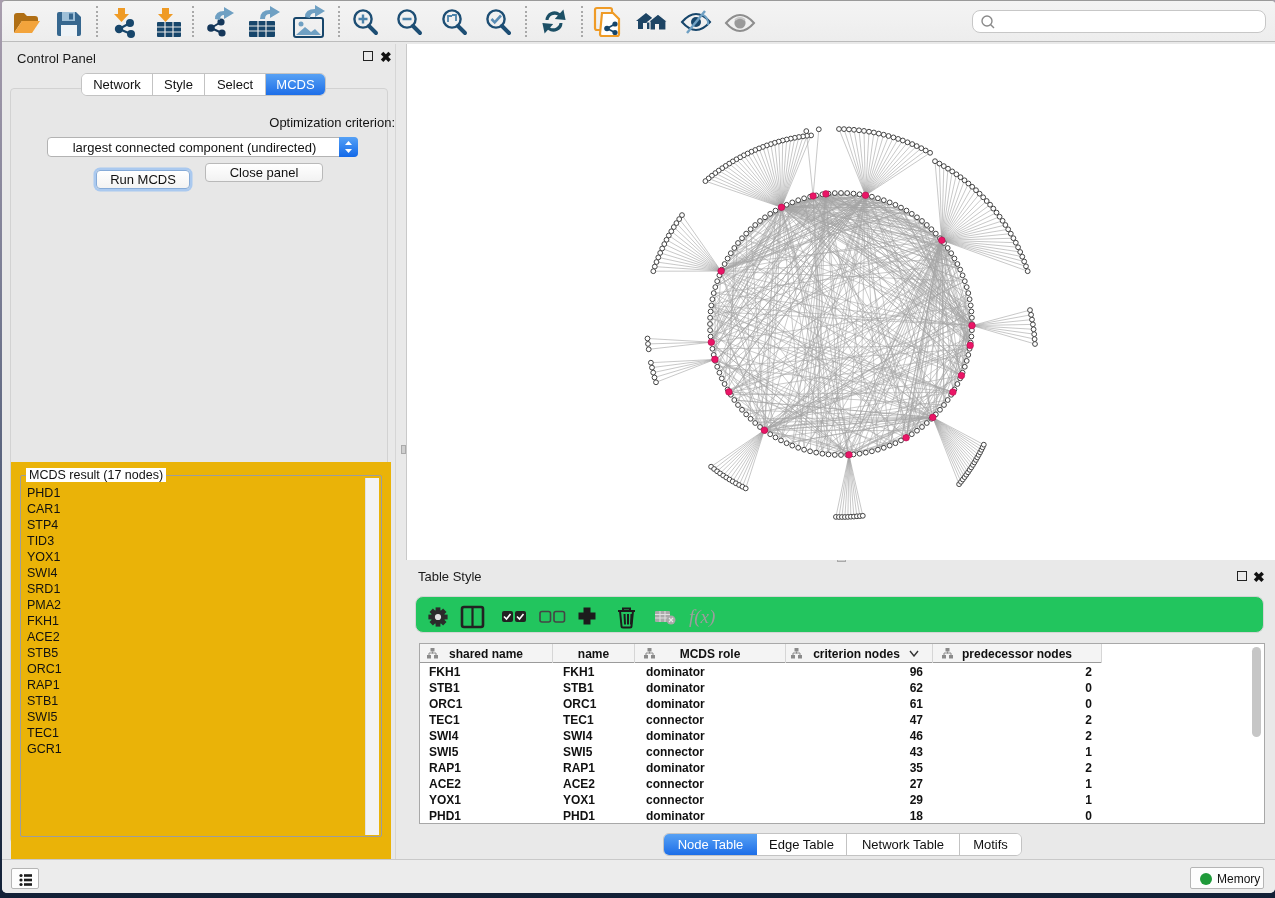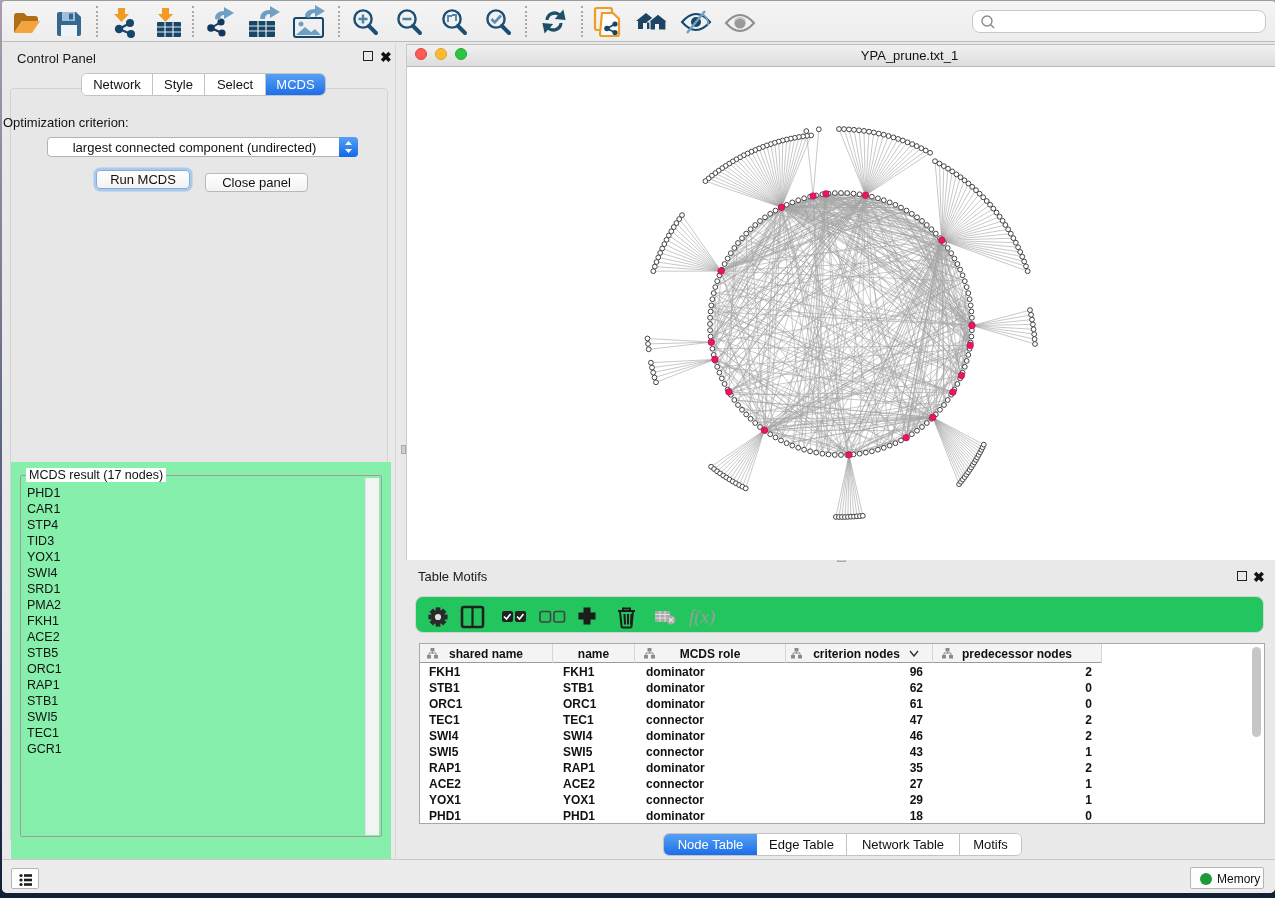--- a/index.html
+++ b/index.html
@@ -25,21 +25,21 @@
 
 .tabgrp { position:absolute; display:flex; height:23px; border:1px solid #c3c3c3;
   border-radius:6px; background:#fff; overflow:hidden; }
 .tabgrp .tab { height:100%; display:flex; align-items:center; justify-content:center;
   font-size:13px; color:#111; border-right:1px solid #c3c3c3; background:#fff; }
 .tabgrp .tab:last-child { border-right:none; }
 .tabgrp .tab.on { background:linear-gradient(#57a1f4,#1d6ee8); color:#fff; border-right:none; }
 
 .btn { position:absolute; background:linear-gradient(#ffffff,#f2f2f2); border:1px solid #b9b9b9;
   border-radius:4px; font-size:13px; color:#111; display:flex; align-items:center; justify-content:center; }
-#resultpanel { position:absolute; left:8px; top:418px; width:380px; height:420px; background:#86efac; border-radius:0 0 3px 3px; }
+#resultpanel { position:absolute; left:8px; top:418px; width:380px; height:420px; background:#eab308; border-radius:0 0 3px 3px; }
 #groupbox { position:absolute; left:9px; top:13px; width:362px; height:362px;
   border:1px solid #9d9d9d; border-radius:2px; }
 #grouplabel { position:absolute; left:5px; top:-8px; background:#fff; padding:0 3px;
   font-size:12.5px; color:#111; }
 #mcdslist { position:absolute; left:2px; top:9px; width:344px; height:349px;
   font-size:12.5px; color:#111; line-height:16px; padding-left:4px;}
 #mcdsscroll { position:absolute; right:2px; top:2px; width:14px; height:357px; background:#f3f3f3; border-left:1px solid #e2e2e2; }
 
 #net { position:absolute; left:404px; top:43px; width:870px; height:516px; background:#fff; border-left:1px solid #c9c9c9; border-bottom:1px solid #c4c4c4; }
 #nettitle { position:absolute; left:0; top:0; width:100%; height:23px;
@@ -196,51 +196,45 @@
   <div class="title" style="position:absolute;left:14px;top:7px">Control Panel</div>
   <div class="sqbtn" style="left:360px;top:7px"></div>
   <div class="xbtn" style="left:377px;top:8px">✖</div>
   <div id="cpcontent"></div>
   <div class="tabgrp" style="left:78px;top:29px">
     <div class="tab" style="width:71px">Network</div>
     <div class="tab" style="width:52px">Style</div>
     <div class="tab" style="width:61px">Select</div>
     <div class="tab on" style="width:59px">MCDS</div>
   </div>
-  <div style="position:absolute;left:0;top:71px;width:392px;text-align:left;font-size:13px;color:#111">Optimization criterion:</div>
+  <div style="position:absolute;left:0;top:71px;width:392px;text-align:right;font-size:13px;color:#111">Optimization criterion:</div>
   <div style="position:absolute;left:44px;top:93px;width:311px;height:20px;background:#fff;border:1px solid #b3b3b3;border-radius:4px">
     <div style="position:absolute;left:0;top:2px;width:293px;text-align:center;font-size:13px;color:#111">largest connected component (undirected)</div>
     <div style="position:absolute;right:-1px;top:-1px;width:19px;height:20px;background:linear-gradient(#55a1f6,#1268e8);border-radius:0 4px 4px 0">
       <svg width="19" height="20">
             <path d="M6 8 L9.5 4 L13 8 Z" fill="#fff"></path>
             <path d="M6 12 L9.5 16 L13 12 Z" fill="#fff"></path>
           </svg>
     </div>
   </div>
   <div class="btn" style="left:93px;top:126px;width:94px;height:19px;box-shadow:0 0 0 2.5px #aac9ef;border-color:#86abd8">Run MCDS</div>
-  <div class="btn" style="left:202px;top:129px;width:103px;height:19px">Close panel</div>
+  <div class="btn" style="left:202px;top:119px;width:118px;height:19px">Close panel</div>
   <div id="resultpanel">
     <div id="groupbox">
       <div id="grouplabel">MCDS result (17 nodes)</div>
       <div id="mcdslist">PHD1<br>CAR1<br>STP4<br>TID3<br>YOX1<br>SWI4<br>SRD1<br>PMA2<br>FKH1<br>ACE2<br>STB5<br>ORC1<br>RAP1<br>STB1<br>SWI5<br>TEC1<br>GCR1</div>
       <div id="mcdsscroll"></div>
     </div>
   </div>
 </div>
 
 <div style="position:absolute;left:399px;top:444px;width:5px;height:9px;background:#cfcfcf;border:1px solid #aaa"></div>
 <div style="position:absolute;left:835px;top:556px;width:9px;height:5px;background:#cfcfcf;border:1px solid #aaa"></div>
 
 <div id="net">
-  <div id="nettitle">
-    <div class="light" style="left:8px;background:#fc5b57;border:0.5px solid #e2453f"></div>
-    <div class="light" style="left:28px;background:#fdbc2f;border:0.5px solid #e0a02c"></div>
-    <div class="light" style="left:48px;background:#2ac63e;border:0.5px solid #25a837"></div>
-    <div style="position:absolute;left:0;top:4px;width:1005px;text-align:center;font-size:13px;color:#111">YPA_prune.txt_1</div>
-  </div>
   <div id="netcanvas">
 <svg width="869" height="493" viewBox="0 0 869 493" style="position:absolute;left:0;top:0">
 <g stroke="#8a8a8a" stroke-width="0.58" opacity="0.78">
 <line x1="374.5" y1="139.3" x2="331.0" y2="175.0"></line>
 <line x1="374.5" y1="139.3" x2="415.4" y2="385.7"></line>
 <line x1="374.5" y1="139.3" x2="397.1" y2="381.7"></line>
 <line x1="374.5" y1="139.3" x2="446.5" y2="386.4"></line>
 <line x1="374.5" y1="139.3" x2="537.0" y2="175.0"></line>
 <line x1="374.5" y1="139.3" x2="440.2" y2="125.1"></line>
 <line x1="374.5" y1="139.3" x2="306.7" y2="286.9"></line>
@@ -1097,21 +1091,21 @@
 <circle cx="321.9" cy="323.9" r="3.3"></circle>
 <circle cx="307.9" cy="291.4" r="3.3"></circle>
 <circle cx="304.3" cy="274.2" r="3.3"></circle>
 <circle cx="314.1" cy="203.1" r="3.3"></circle>
 </g>
 </svg>  
       </div>
 </div>
 
 <div id="tp">
-  <div class="title" style="position:absolute;left:12px;top:6px">Table Motifs</div>
+  <div class="title" style="position:absolute;left:12px;top:6px">Table Style</div>
   <div class="sqbtn" style="left:831px;top:8px"></div>
   <div class="xbtn" style="left:847px;top:9px">✖</div>
   <div id="tptoolbar">
     <svg width="847" height="37" style="position:absolute;left:0;top:0">
           <g transform="translate(-11,0)">
 
       <g transform="translate(33,20)">
               <g fill="#2b2b2b">
       <rect x="-2.4" y="-9.6" width="4.8" height="19.2"></rect>
       <rect x="-2.4" y="-9.6" width="4.8" height="19.2" transform="rotate(45)"></rect>

